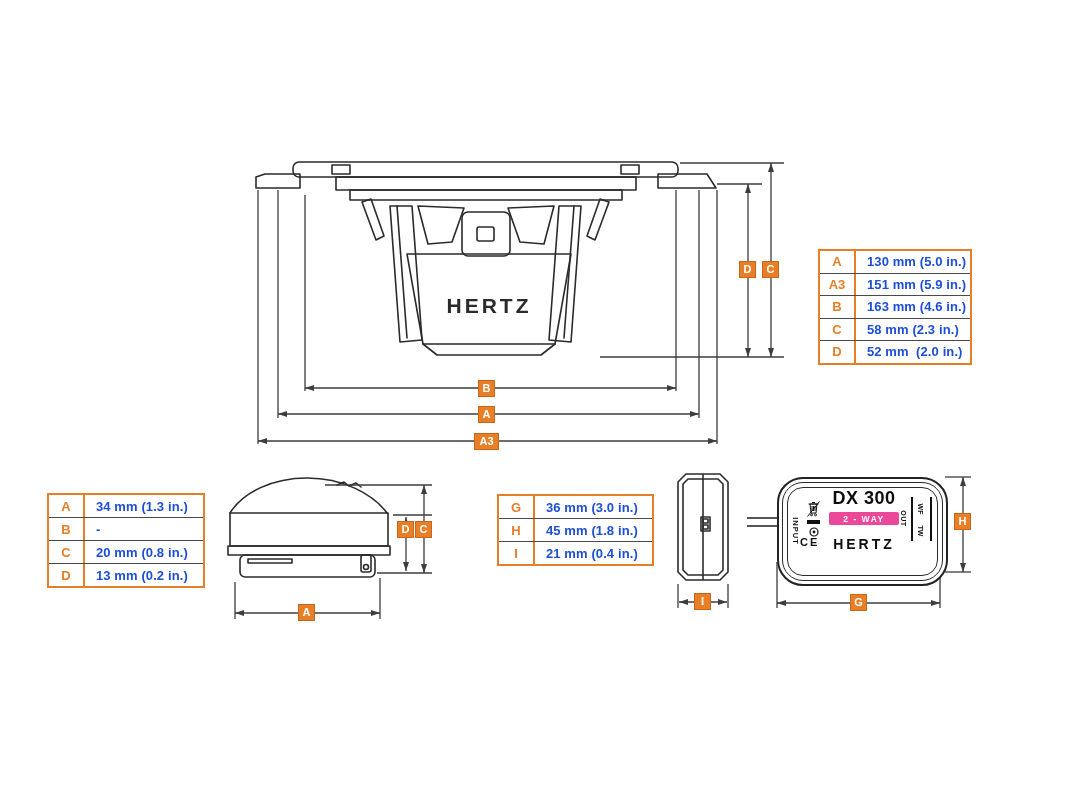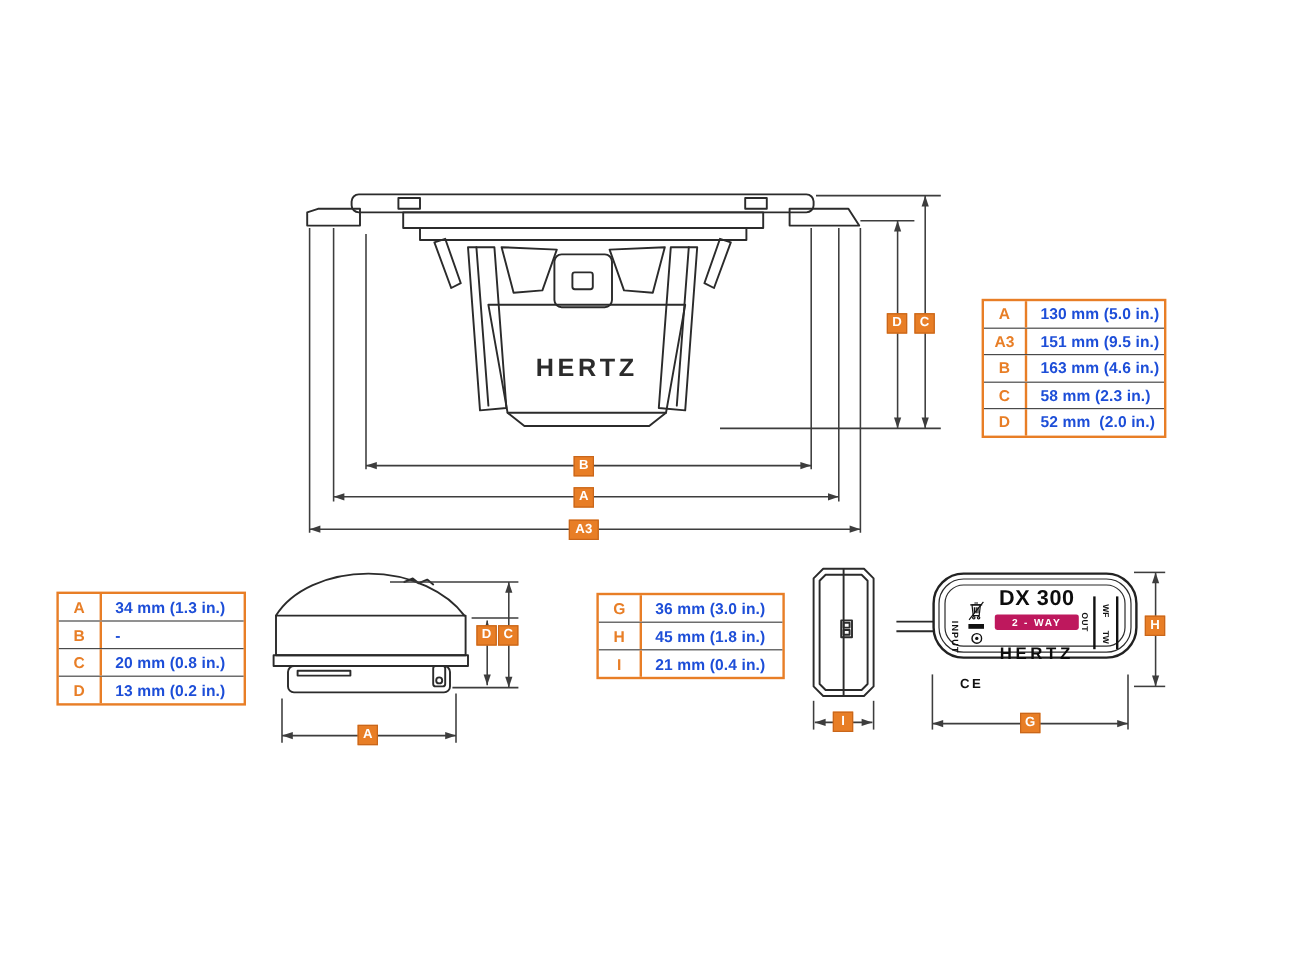--- a/index.html
+++ b/index.html
@@ -25,35 +25,35 @@
     display:flex;align-items:center;justify-content:center;
     font-size:13px;font-weight:bold;box-sizing:border-box;
   }
   .dvalue{
     flex:1;display:flex;align-items:center;padding-left:11px;
     font-size:13px;font-weight:bold;color:#1d4ed8;letter-spacing:0.1px;white-space:pre;
   }
   .rh21 .drow{height:21.5px;} .rh22 .drow{height:22px;}
   
   .xbox{
-    position:absolute;left:777px;top:477px;width:171px;height:72px;box-sizing:border-box;
+    position:absolute;left:777px;top:477px;width:171px;height:109px;box-sizing:border-box;
     border:2px solid #222;border-radius:26px;background:#fff;z-index:3;
   }
   .xbox::before{content:"";position:absolute;inset:3px;border:1px solid #2b2b2b;border-radius:21px;}
   .xbox::after{content:"";position:absolute;inset:8px;border:1px solid #2b2b2b;border-radius:16px;}
   .xbox > *{position:absolute;z-index:2;}
   .vtext{display:flex;align-items:center;justify-content:center;transform:rotate(90deg);font-weight:bold;color:#111;}
   .xline{background:#111;width:1.5px;}
   .model{left:35px;top:9px;width:100px;text-align:center;font-size:18px;font-weight:bold;letter-spacing:0.5px;color:#0d0d0d;}
   .badge{
-    left:50px;top:33px;width:70px;height:13px;background:#be185d;color:#fff;border-radius:2px;
+    left:50px;top:33px;width:70px;height:13px;background:#ec4899;color:#fff;border-radius:2px;
     display:flex;align-items:center;justify-content:center;font-size:8.5px;font-weight:bold;letter-spacing:1.5px;
   }
   .xbrand{left:35px;top:57px;width:100px;text-align:center;font-size:14px;font-weight:bold;letter-spacing:3px;color:#0d0d0d;}
-  .ce{left:21px;top:57px;font-size:11px;font-weight:600;letter-spacing:2px;color:#111;margin-top:28px;}
+  .ce{left:21px;top:57px;font-size:11px;font-weight:600;letter-spacing:2px;color:#111;}
   .blackbar{left:28px;top:41px;width:13px;height:4px;background:#111;}
 </style>
 </head>
 <body>
 
 <div class="canvas">
 
   <svg class="abs" style="left:250px;top:148px;width:545px;height:312px" viewBox="0 0 545 312">
     <g stroke="#2b2b2b" stroke-width="1.6" fill="none" stroke-linejoin="round" stroke-linecap="round">
 
@@ -122,21 +122,21 @@
   <div class="dlabel" style="left:739px;top:261px;">D</div>
   <div class="dlabel" style="left:762px;top:261px;">C</div>
 
   <div class="dtable rh21" style="left:818px;top:249px;width:154px;">
     <div class="drow">
       <div class="dletter">A</div>
       <div class="dvalue">130 mm (5.0 in.)</div>
     </div>
     <div class="drow">
       <div class="dletter">A3</div>
-      <div class="dvalue">151 mm (9.5 in.)</div>
+      <div class="dvalue">151 mm (5.9 in.)</div>
     </div>
     <div class="drow">
       <div class="dletter">B</div>
       <div class="dvalue">163 mm (4.6 in.)</div>
     </div>
     <div class="drow">
       <div class="dletter">C</div>
       <div class="dvalue">58 mm (2.3 in.)</div>
     </div>
     <div class="drow">

